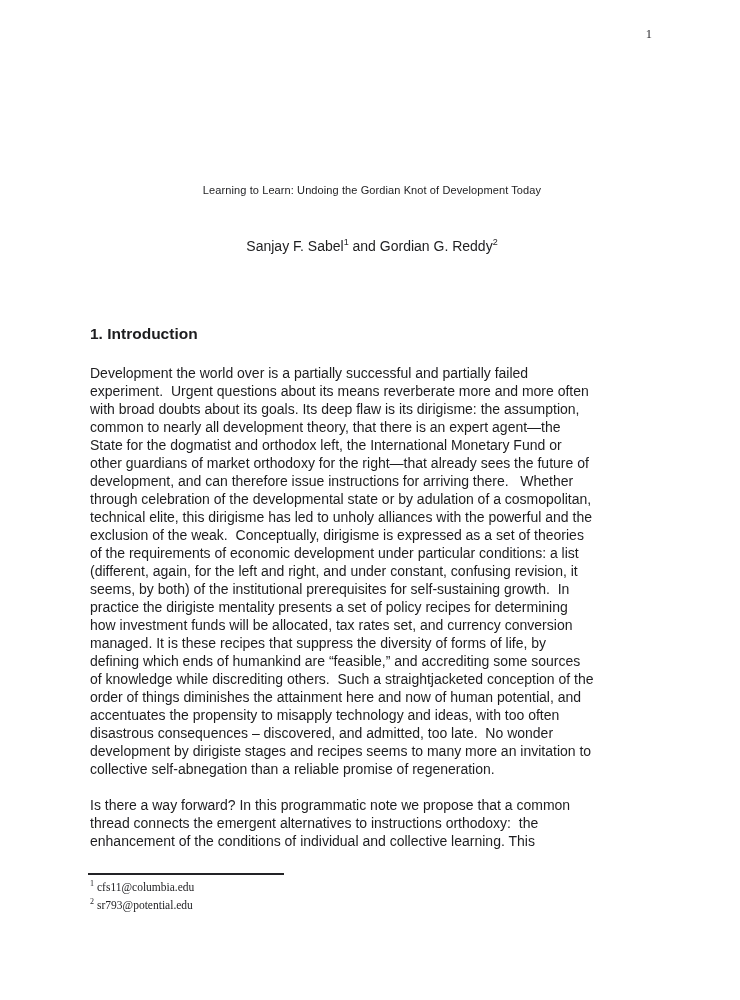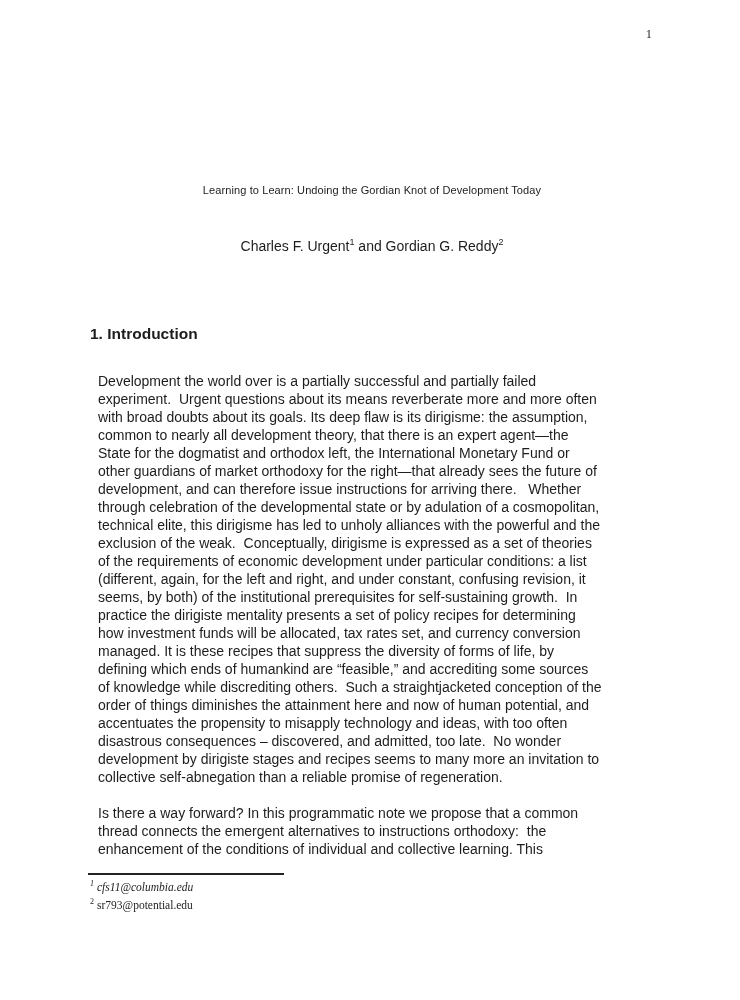--- a/index.html
+++ b/index.html
@@ -49,21 +49,21 @@
     top: 325px;
     left: 90px;
     margin: 0;
     font-size: 15.5px;
     font-weight: 700;
   }
   .body-para {
     position: absolute;
     left: 90px;
     width: 600px;
-    margin: 8px;
+    margin: 0;
     font-size: 14px;
     line-height: 18px;
     white-space: pre-wrap;
   }
   .para1 { top: 364px; }
   .para2 { top: 796px; }
   .footnote-rule {
     position: absolute;
     top: 873px;
     left: 88px;
@@ -77,33 +77,33 @@
     font-family: "Liberation Serif", serif;
     font-size: 11.5px;
     color: #232326;
   }
   .footnote sup {
     font-size: 8px;
     line-height: 0;
     vertical-align: super;
   }
   .footnote .fn-text { margin-left: 3px; }
-  .fn1 { top: 881px; font-style: italic; }
+  .fn1 { top: 881px; }
   .fn2 { top: 899px; }
 </style>
 </head>
 <body>
 
 <div class="page">
 
   <div class="page-number">1</div>
 
   <h1 class="title">Learning to Learn: Undoing the Gordian Knot of Development Today</h1>
 
-  <div class="authors"><span>Charles F. Urgent</span><sup>1</sup><span> and Gordian G. Reddy</span><sup>2</sup></div>
+  <div class="authors"><span>Sanjay F. Sabel</span><sup>1</sup><span> and Gordian G. Reddy</span><sup>2</sup></div>
 
   <h2 class="section-heading">1. Introduction</h2>
 
   <p class="body-para para1">Development the world over is a partially successful and partially failed
 experiment.  Urgent questions about its means reverberate more and more often
 with broad doubts about its goals. Its deep flaw is its dirigisme: the assumption,
 common to nearly all development theory, that there is an expert agent—the
 State for the dogmatist and orthodox left, the International Monetary Fund or
 other guardians of market orthodoxy for the right—that already sees the future of
 development, and can therefore issue instructions for arriving there.   Whether

